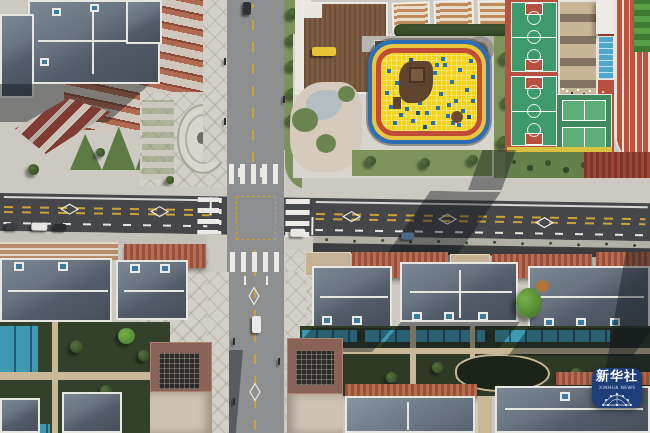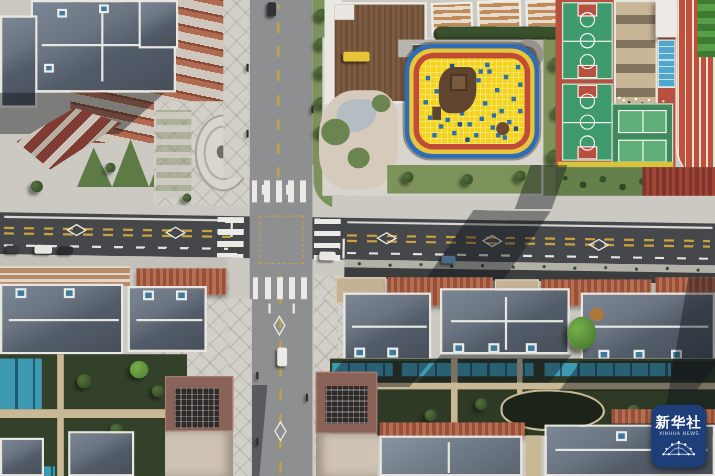--- a/index.html
+++ b/index.html
@@ -347,21 +347,21 @@
     <div class="a ridge" style="left:60px;top:4px;width:2px;height:28px;"></div>
   </div>
   <div class="a slats" style="left:556px;top:372px;width:94px;height:13px;"></div>
   <div class="a roofD" style="left:495px;top:386px;width:155px;height:47px;">
     <div class="a ridge" style="left:8px;top:20px;width:138px;height:2px;"></div>
   </div>
   <div class="a dormer" style="left:560px;top:392px;width:10px;height:9px;"></div>
   <div class="a dormer" style="left:598px;top:394px;width:10px;height:9px;"></div>
   <div class="a" style="left:478px;top:396px;width:14px;height:37px;background:#c9b896;"></div>
 
-  <div class="a wm" style="left:592px;top:368px;width:50px;height:57px;">
+  <div class="a wm" style="left:592px;top:368px;width:50px;height:40px;">
     <div class="wm-cn">新华社</div>
     <div class="wm-en">XINHUA NEWS</div>
     <svg width="34" height="16" viewBox="0 0 34 16">
       <path d="M3 14 Q17 -6 31 14" fill="none" stroke="#fff" stroke-width="0.7"></path>
       <path d="M8 14 Q17 2 26 14" fill="none" stroke="#fff" stroke-width="0.6"></path>
       <line x1="3" y1="14" x2="31" y2="14" stroke="#fff" stroke-width="0.7"></line>
       <line x1="17" y1="3" x2="17" y2="14" stroke="#fff" stroke-width="0.5"></line>
       <g fill="#fff">
         <circle cx="3" cy="14" r="1"></circle>
           <circle cx="8" cy="14" r="1"></circle>

